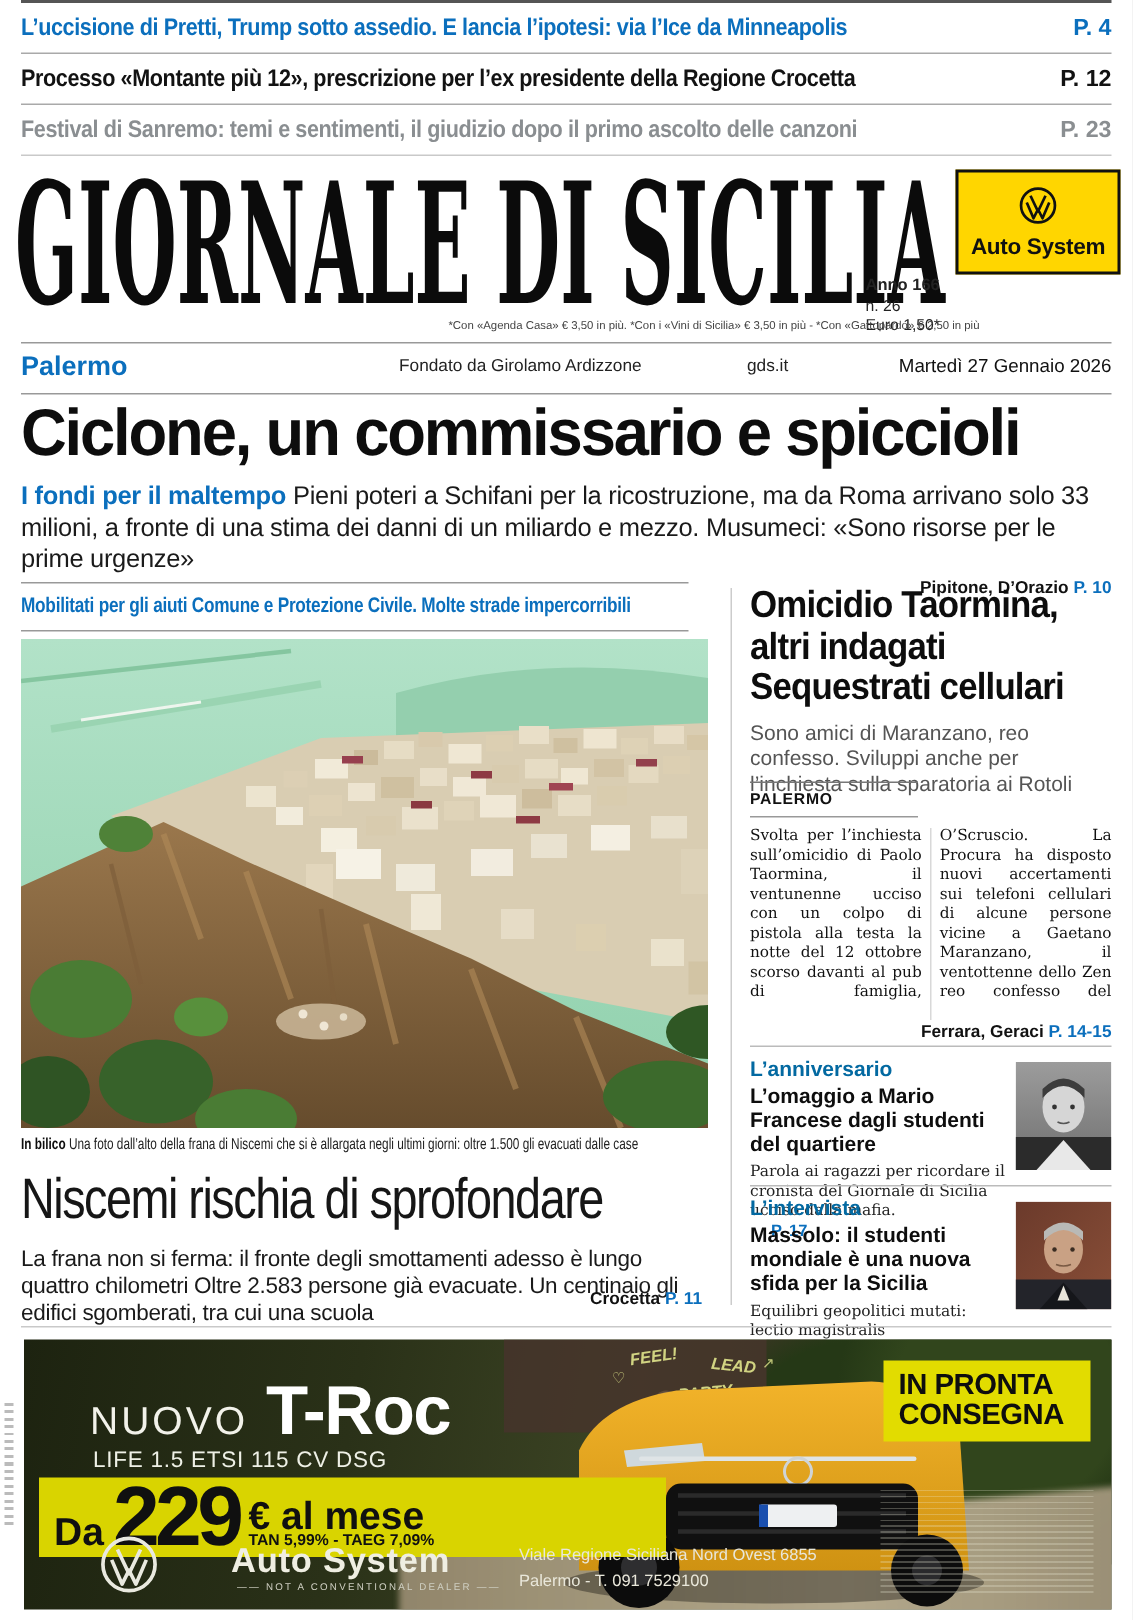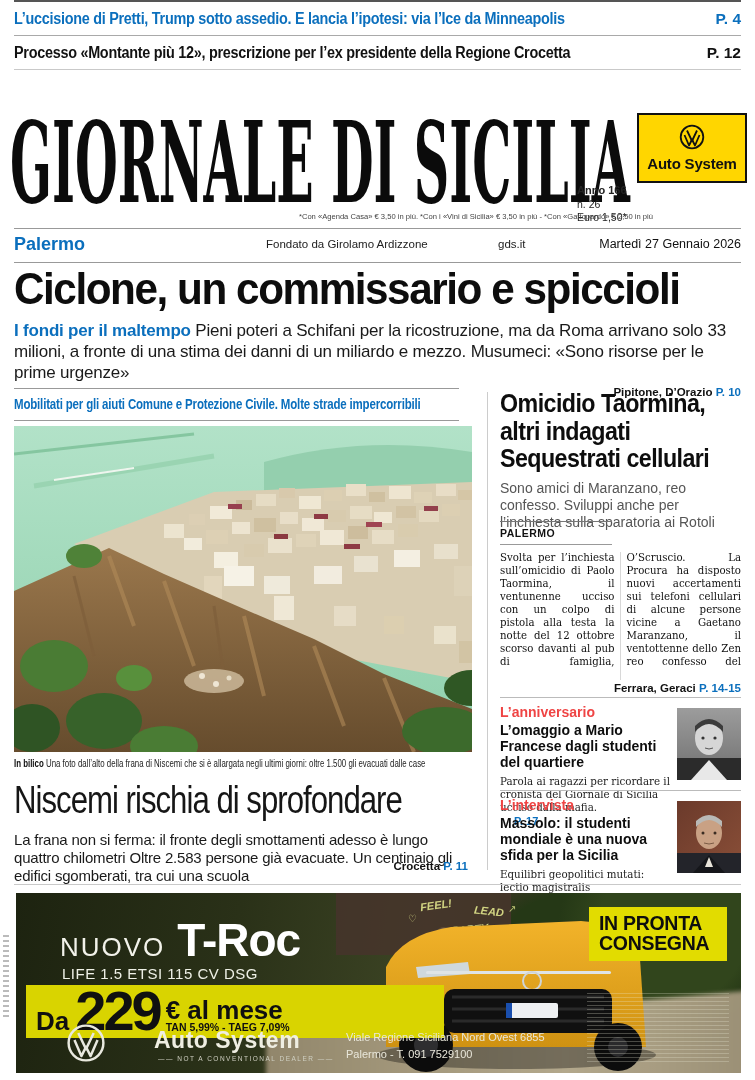--- a/index.html
+++ b/index.html
@@ -57,21 +57,21 @@
            letter-spacing:-0.6px;color:#0d0d0d;width:258px;transform:scaleX(0.93);transform-origin:left top;}
   .rc-deck{position:absolute;top:90px;left:0;margin:0;font-size:14px;line-height:1.22;color:#555;width:241px;}
   .rc-city{position:absolute;top:131px;left:0;width:112px;border-top:1.5px solid #777;border-bottom:1px solid #999;
            padding:5px 0;font-size:10.5px;font-weight:700;letter-spacing:0.5px;color:#111;}
   .rc-body{position:absolute;top:162px;left:0;width:241px;height:128px;overflow:hidden;
            column-count:2;column-gap:12px;column-rule:1px solid #d8d8d8;
            font-family:"DejaVu Serif",serif;font-size:10.2px;line-height:1.27;text-align:justify;color:#111;}
   .rc-byline{position:absolute;top:292px;right:0;font-size:11.5px;font-weight:700;color:#111;}
   .rc-rule{position:absolute;left:0;width:241px;border-top:1px solid #bbb;}
   .sec{position:absolute;left:0;width:241px;}
-  .sec-label{font-size:14px;font-weight:700;color:#ef4444;}
+  .sec-label{font-size:14px;font-weight:700;color:#0369a1;}
   .sec-title{font-size:14px;font-weight:700;line-height:1.15;color:#0d0d0d;margin-top:2px;width:170px;}
   .sec-text{font-family:"DejaVu Serif",serif;font-size:10.3px;line-height:1.25;color:#222;margin-top:5px;width:170px;}
   .sec-pageline{width:170px;text-align:left;font-size:11px;font-weight:700;margin-top:1px;padding-left:14px;}
   .sec-img{position:absolute;right:0;top:4px;width:64px;height:72px;overflow:hidden;}
   
   .prerule{position:absolute;left:14px;right:14px;top:884px;border-top:1px solid #c9c9c9;}
   .vertcode{position:absolute;left:3px;top:935px;width:6px;height:85px;opacity:.5;
             background:repeating-linear-gradient(to bottom,#777 0 2px,transparent 2px 5px);}
   .ad{position:absolute;left:16px;top:893px;width:725px;height:180px;overflow:hidden;color:#fff;
       background:linear-gradient(100deg,#1d2310 0%,#2a3118 30%,#3c4424 55%,#2e3a1c 75%,#222c14 100%);}
@@ -113,20 +113,24 @@
 <div class="page">
 
   <div class="teasers">
     <div class="teaser-row">
       <span class="teaser-text t-blue">L’uccisione di Pretti, Trump sotto assedio. E lancia l’ipotesi: via l’Ice da Minneapolis</span>
       <span class="teaser-page t-blue">P. 4</span>
     </div>
     <div class="teaser-row">
       <span class="teaser-text t-black">Processo «Montante più 12», prescrizione per l’ex presidente della Regione Crocetta</span>
       <span class="teaser-page t-black">P. 12</span>
+    </div>
+    <div class="teaser-row">
+      <span class="teaser-text t-gray">Festival di Sanremo: temi e sentimenti, il giudizio dopo il primo ascolto delle canzoni</span>
+      <span class="teaser-page t-gray">P. 23</span>
     </div>
   </div>
 
   <div class="masthead-title">
     <svg width="622" height="100" viewBox="0 0 622 100">
       <text x="0" y="90" font-size="112" textLength="620" lengthAdjust="spacingAndGlyphs" font-family="DejaVu Serif, serif" font-weight="bold" fill="#0b0b0b">GIORNALE DI SICILIA</text>
     </svg>
   </div>
 
   <div class="sponsor">

